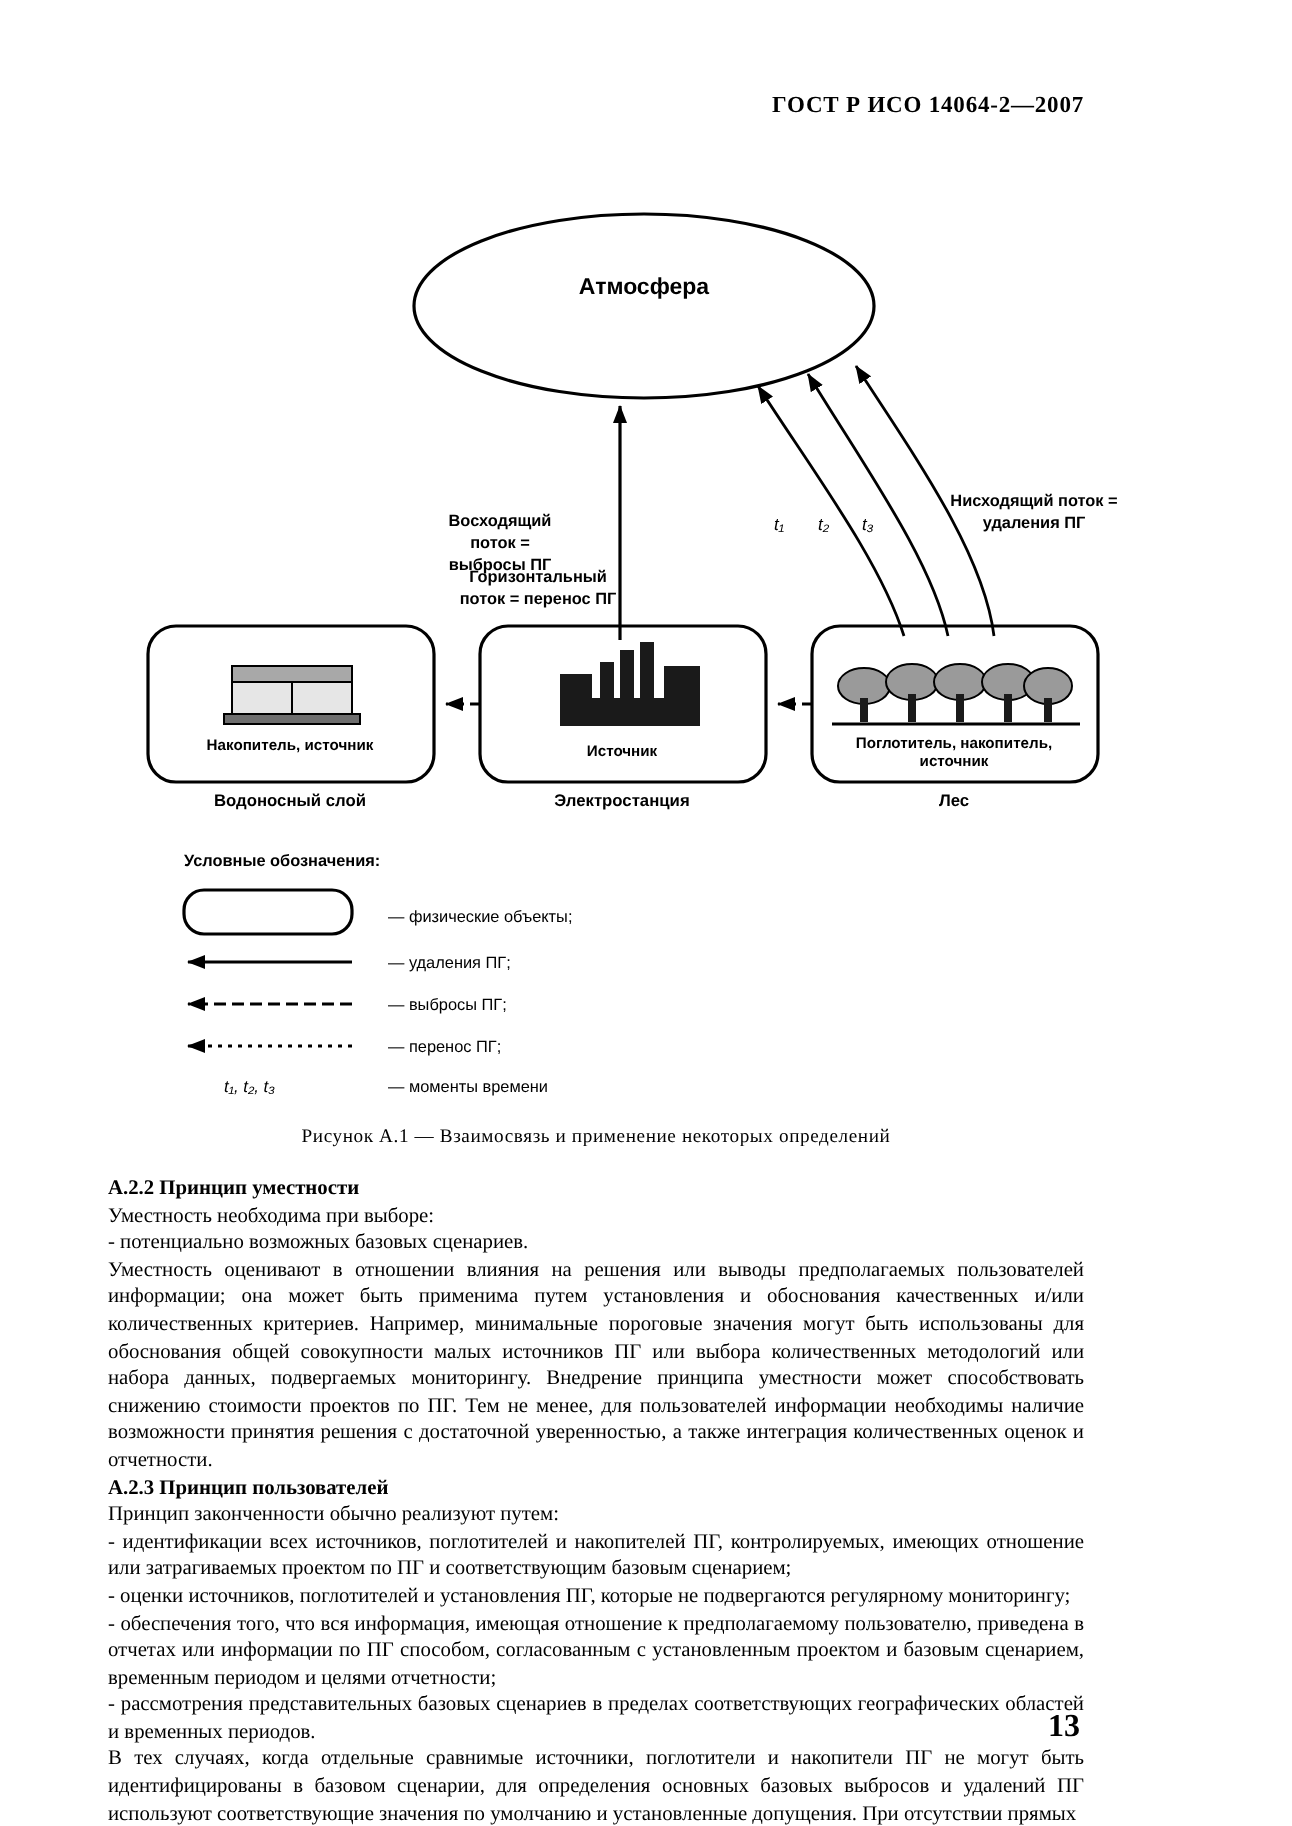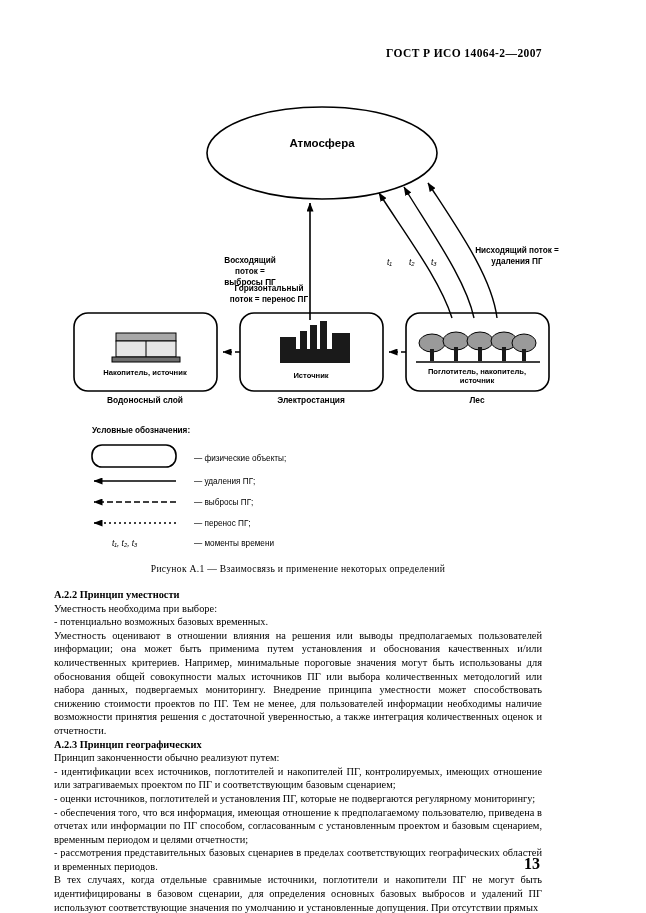--- a/index.html
+++ b/index.html
@@ -183,24 +183,24 @@
       <text x="58" y="105" font-family="Liberation Sans, sans-serif" font-size="8.4" font-style="italic">t₁, t₂, t₃</text>
       <text x="140" y="105" font-family="Liberation Sans, sans-serif" font-size="8.2">— моменты времени</text>
     </svg>
   </div>
 
   <div class="cap" style="margin-top:108px;">Рисунок А.1 — Взаимосвязь и применение некоторых определений</div>
 
   <div class="body-text">
     <p class="sec-head ind">А.2.2 Принцип уместности</p>
     <p class="ind">Уместность необходима при выборе:</p>
-    <p class="ind">- потенциально возможных базовых временных.</p>
+    <p class="ind">- потенциально возможных базовых сценариев.</p>
     <p class="ind">Уместность оценивают в отношении влияния на решения или выводы предполагаемых пользователей информации; она может быть применима путем установления и обоснования качественных и/или количественных критериев. Например, минимальные пороговые значения могут быть использованы для обоснования общей совокупности малых источников ПГ или выбора количественных методологий или набора данных, подвергаемых мониторингу. Внедрение принципа уместности может способствовать снижению стоимости проектов по ПГ. Тем не менее, для пользователей информации необходимы наличие возможности принятия решения с достаточной уверенностью, а также интеграция количественных оценок и отчетности.</p>
 
-    <p class="sec-head ind">А.2.3 Принцип географических</p>
+    <p class="sec-head ind">А.2.3 Принцип пользователей</p>
     <p class="ind">Принцип законченности обычно реализуют путем:</p>
     <p class="ind">- идентификации всех источников, поглотителей и накопителей ПГ, контролируемых, имеющих отношение или затрагиваемых проектом по ПГ и соответствующим базовым сценарием;</p>
     <p class="ind">- оценки источников, поглотителей и установления ПГ, которые не подвергаются регулярному мониторингу;</p>
     <p class="ind">- обеспечения того, что вся информация, имеющая отношение к предполагаемому пользователю, приведена в отчетах или информации по ПГ способом, согласованным с установленным проектом и базовым сценарием, временным периодом и целями отчетности;</p>
     <p class="ind">- рассмотрения представительных базовых сценариев в пределах соответствующих географических областей и временных периодов.</p>
     <p class="ind">В тех случаях, когда отдельные сравнимые источники, поглотители и накопители ПГ не могут быть идентифицированы в базовом сценарии, для определения основных базовых выбросов и удалений ПГ используют соответствующие значения по умолчанию и установленные допущения. При отсутствии прямых</p>
   </div>
 
   <div class="pagenum">13</div>
 </div>

